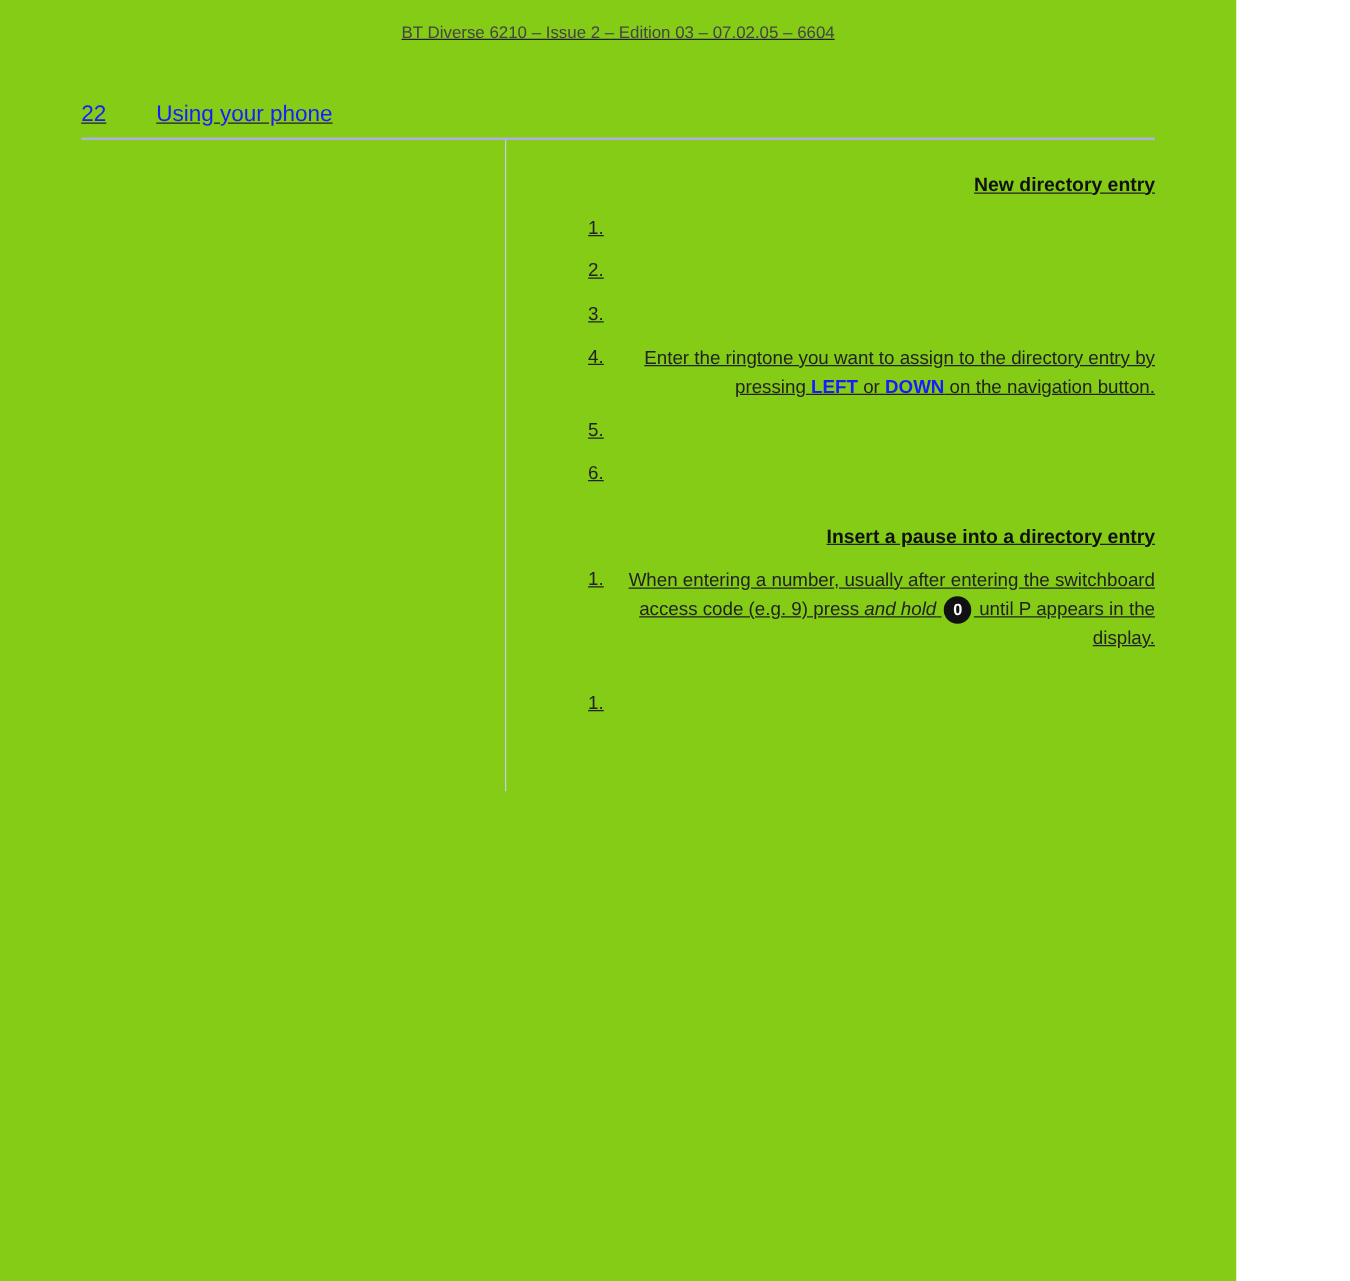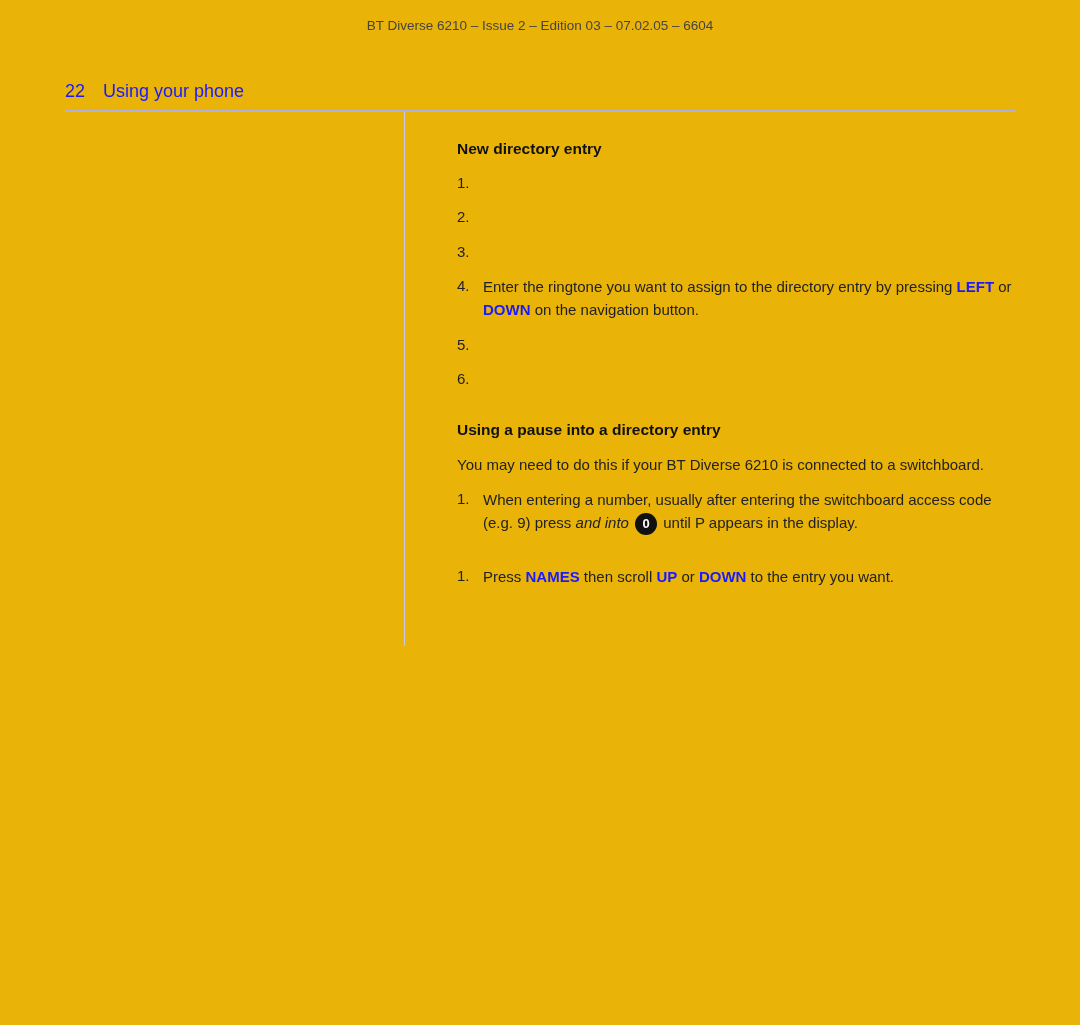--- a/index.html
+++ b/index.html
@@ -11,37 +11,39 @@
     body {
       background: #ffffff;
       font-family: Arial, Helvetica, sans-serif;
       font-size: 15px;
       color: #222;
       width: 1080px;
       min-height: 1025px;
     }
 
     .page-wrapper {
-      width: 1080px;
+      width: 989px;
       min-height: 1025px;
-      background: #eab308;
+      background: #84cc16;
       position: relative;
+      text-decoration: underline;
     }
 
     .header {
       text-align: center;
       padding: 18px 0 10px 0;
       font-size: 13.5px;
       color: #444;
     }
 
     .title-section {
       display: flex;
       align-items: center;
       padding: 38px 65px 0 65px;
+      gap: 22px;
     }
 
     .page-number {
       font-size: 18px;
       color: #1a1aff;
       font-weight: normal;
       min-width: 38px;
     }
 
     .section-title {
@@ -64,20 +66,21 @@
     .left-column {
       width: 340px;
       min-width: 340px;
       border-right: 1.5px solid #c8c8e8;
       padding-top: 28px;
     }
 
     .right-column {
       flex: 1;
       padding: 28px 0 28px 52px;
+      text-align: right;
     }
 
     .subsection {
       margin-bottom: 30px;
     }
 
     .subsection-title {
       font-weight: bold;
       font-size: 15.5px;
       margin-bottom: 14px;
@@ -195,35 +198,33 @@
           <li>
             <span class="list-num">5.</span>
           </li>
           <li>
             <span class="list-num">6.</span>
           </li>
         </ol>
       </div>
 
       <div class="subsection">
-        <div class="subsection-title">Using a pause into a directory entry</div>
-        <p class="desc-text">You may need to do this if your BT Diverse 6210 is connected to a switchboard.</p>
+        <div class="subsection-title">Insert a pause into a directory entry</div>
         <ol class="instruction-list">
           <li>
             <span class="list-num">1.</span>
-            <span class="list-text">When entering a number, usually after entering the switchboard access code (e.g. 9) press <em>and into</em> <span class="zero-icon">0</span> until P appears in the display.</span>
+            <span class="list-text">When entering a number, usually after entering the switchboard access code (e.g. 9) press <em>and hold</em> <span class="zero-icon">0</span> until P appears in the display.</span>
           </li>
         </ol>
       </div>
 
       <div class="subsection">
         <ol class="instruction-list">
           <li>
             <span class="list-num">1.</span>
-            <span class="list-text">Press <span class="blue-key">NAMES</span> then scroll <span class="blue-key">UP</span> or <span class="blue-key">DOWN</span> to the entry you want.</span>
           </li>
         </ol>
       </div>
 
     </div>
   </div>
 
 </div>
 
 </body></html>

